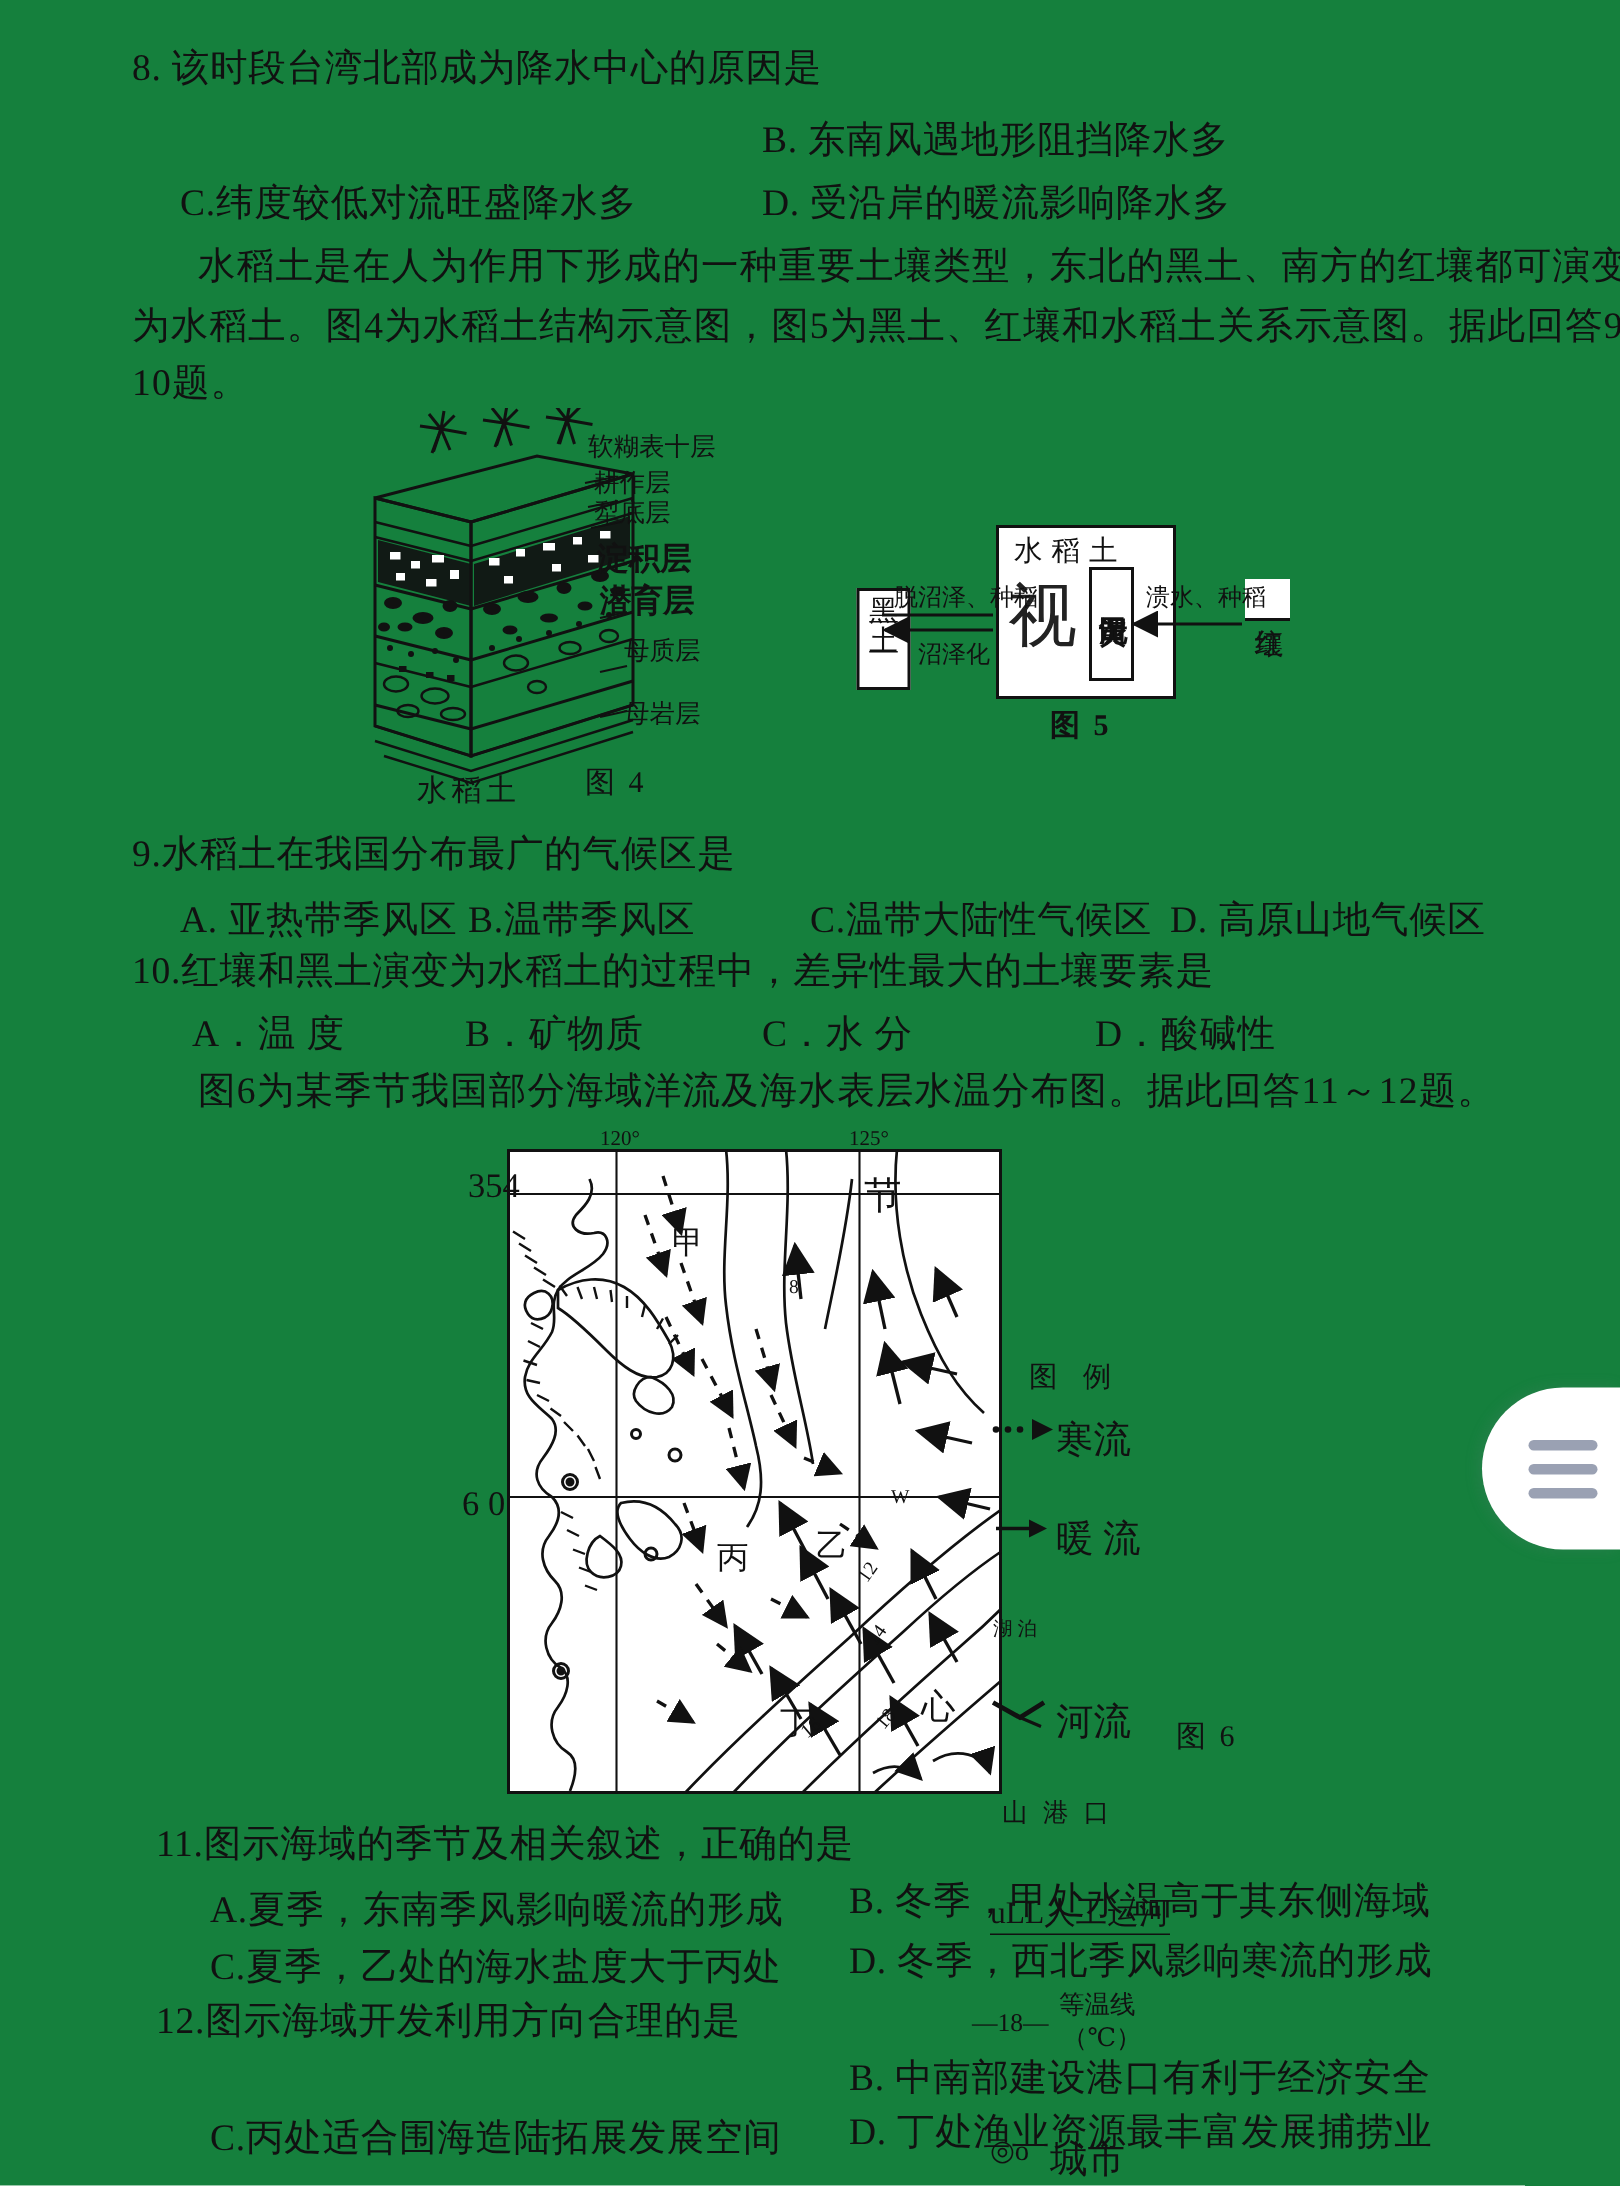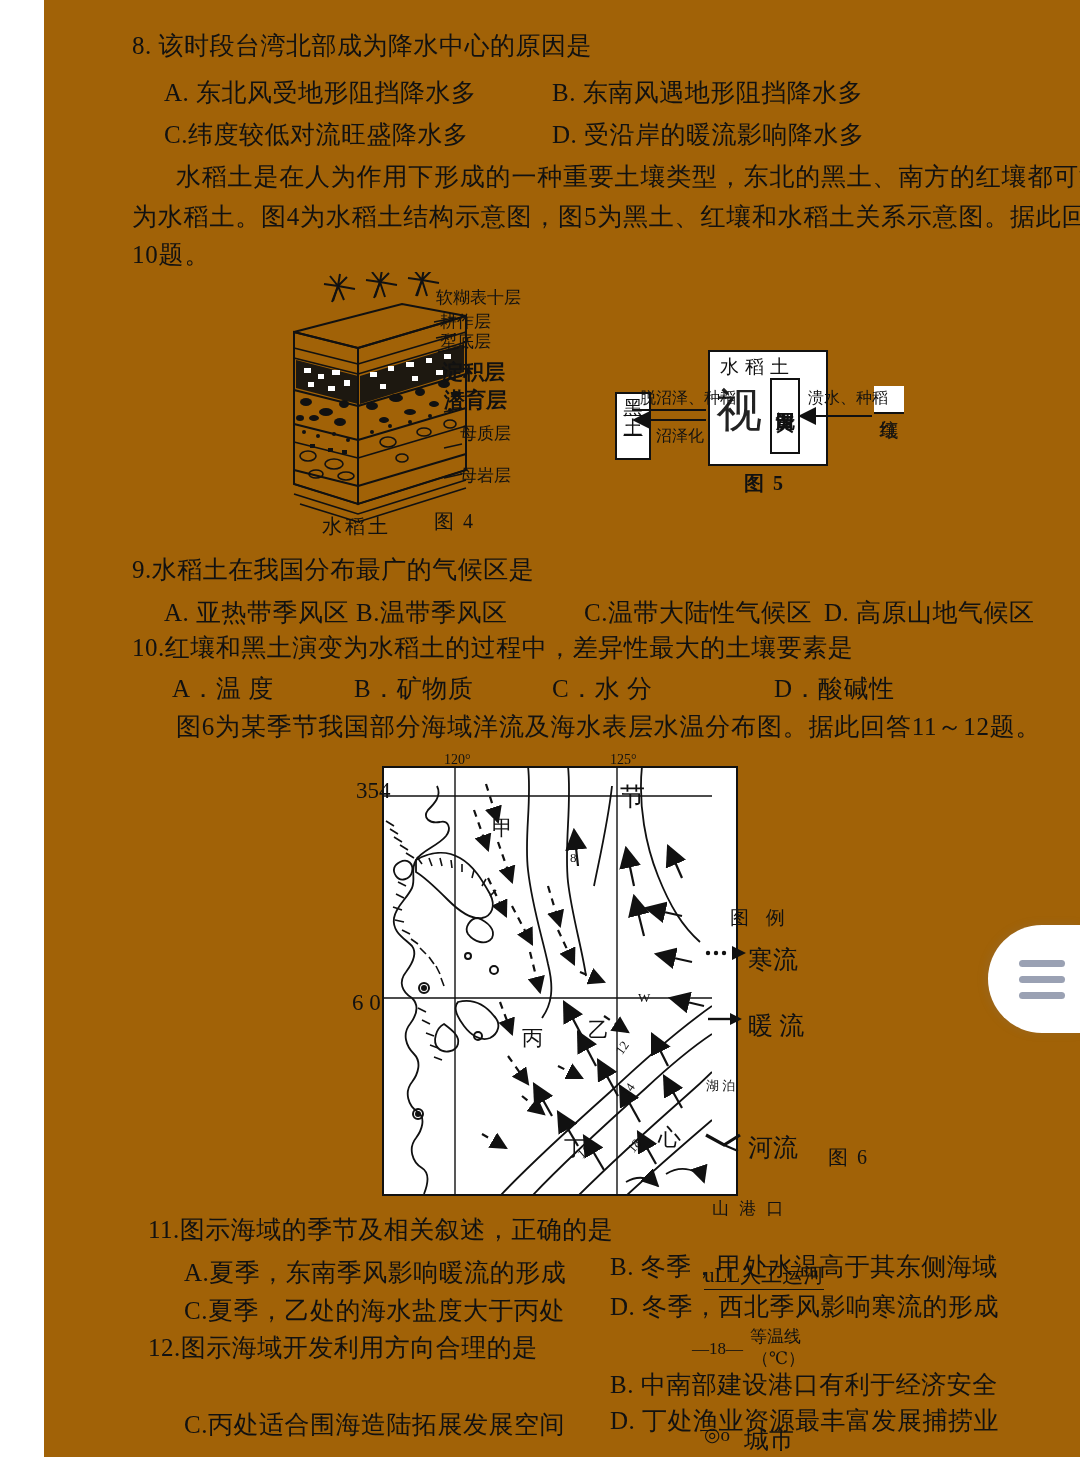--- a/index.html
+++ b/index.html
@@ -68,21 +68,21 @@
     font-size: 19px;
     line-height: 1.05;
     text-align: center;
     padding: 2px 3px;
     background: #fff;
   }
   .f5txt { position: absolute; font-size: 16px; white-space: nowrap; }
   .f5big { position:absolute; font-size: 20px; white-space: nowrap; letter-spacing:4px;}
 
   
-  #fig6 { position: absolute; left: 338px; top: 766px; width: 330px; height: 430px; padding-left: 26px; }
+  #fig6 { position: absolute; left: 338px; top: 766px; width: 330px; height: 430px; }
   #fig6 .frame {
     position: absolute; inset: 0;
     border: 2px solid #111;
     background: #fff;
   }
   .maptxt { position: absolute; font-size: 18px; white-space: nowrap; }
   .maptxt.small { font-size: 13px; }
   .axlbl { position:absolute; font-size:14px; white-space:nowrap; }
 
   
@@ -113,24 +113,23 @@
     display:block; height: 7px; border-radius: 4px; background: #9aa1b3;
   }
   .dot-bottom {
     position:absolute; left: 860px; top: 1415px;
     width: 3px; height:3px; background:#555; border-radius:50%;
   }
 </style>
 </head>
 <body style="color: rgb(17, 17, 17);">
 
-<div class="page" style="background: #a16207; margin-left: 44px;">
+<div class="page" style="background: #15803d;">
 
   <div class="qline" style="left:88px; top:32px;">8. 该时段台湾北部成为降水中心的原因是</div>
-  <div class="opt" style="left:120px; top:76px;">A. 东北风受地形阻挡降水多</div>
   <div class="opt" style="left:508px; top:76px;">B. 东南风遇地形阻挡降水多</div>
   <div class="opt" style="left:508px; top:118px;">D. 受沿岸的暖流影响降水多</div>
   <div class="opt" style="left:120px; top:118px;">C.纬度较低对流旺盛降水多</div>
 
   <div class="para" style="left:132px; top:160px;">水稻土是在人为作用下形成的一种重要土壤类型，东北的黑土、南方的红壤都可演变成</div>
   <div class="para" style="left:88px; top:200px;">为水稻土。图4为水稻土结构示意图，图5为黑土、红壤和水稻土关系示意图。据此回答9～</div>
   <div class="para" style="left:88px; top:238px;">10题。</div>
 
   <div id="fig4">
     <svg width="270" height="270" viewBox="0 0 270 270">

